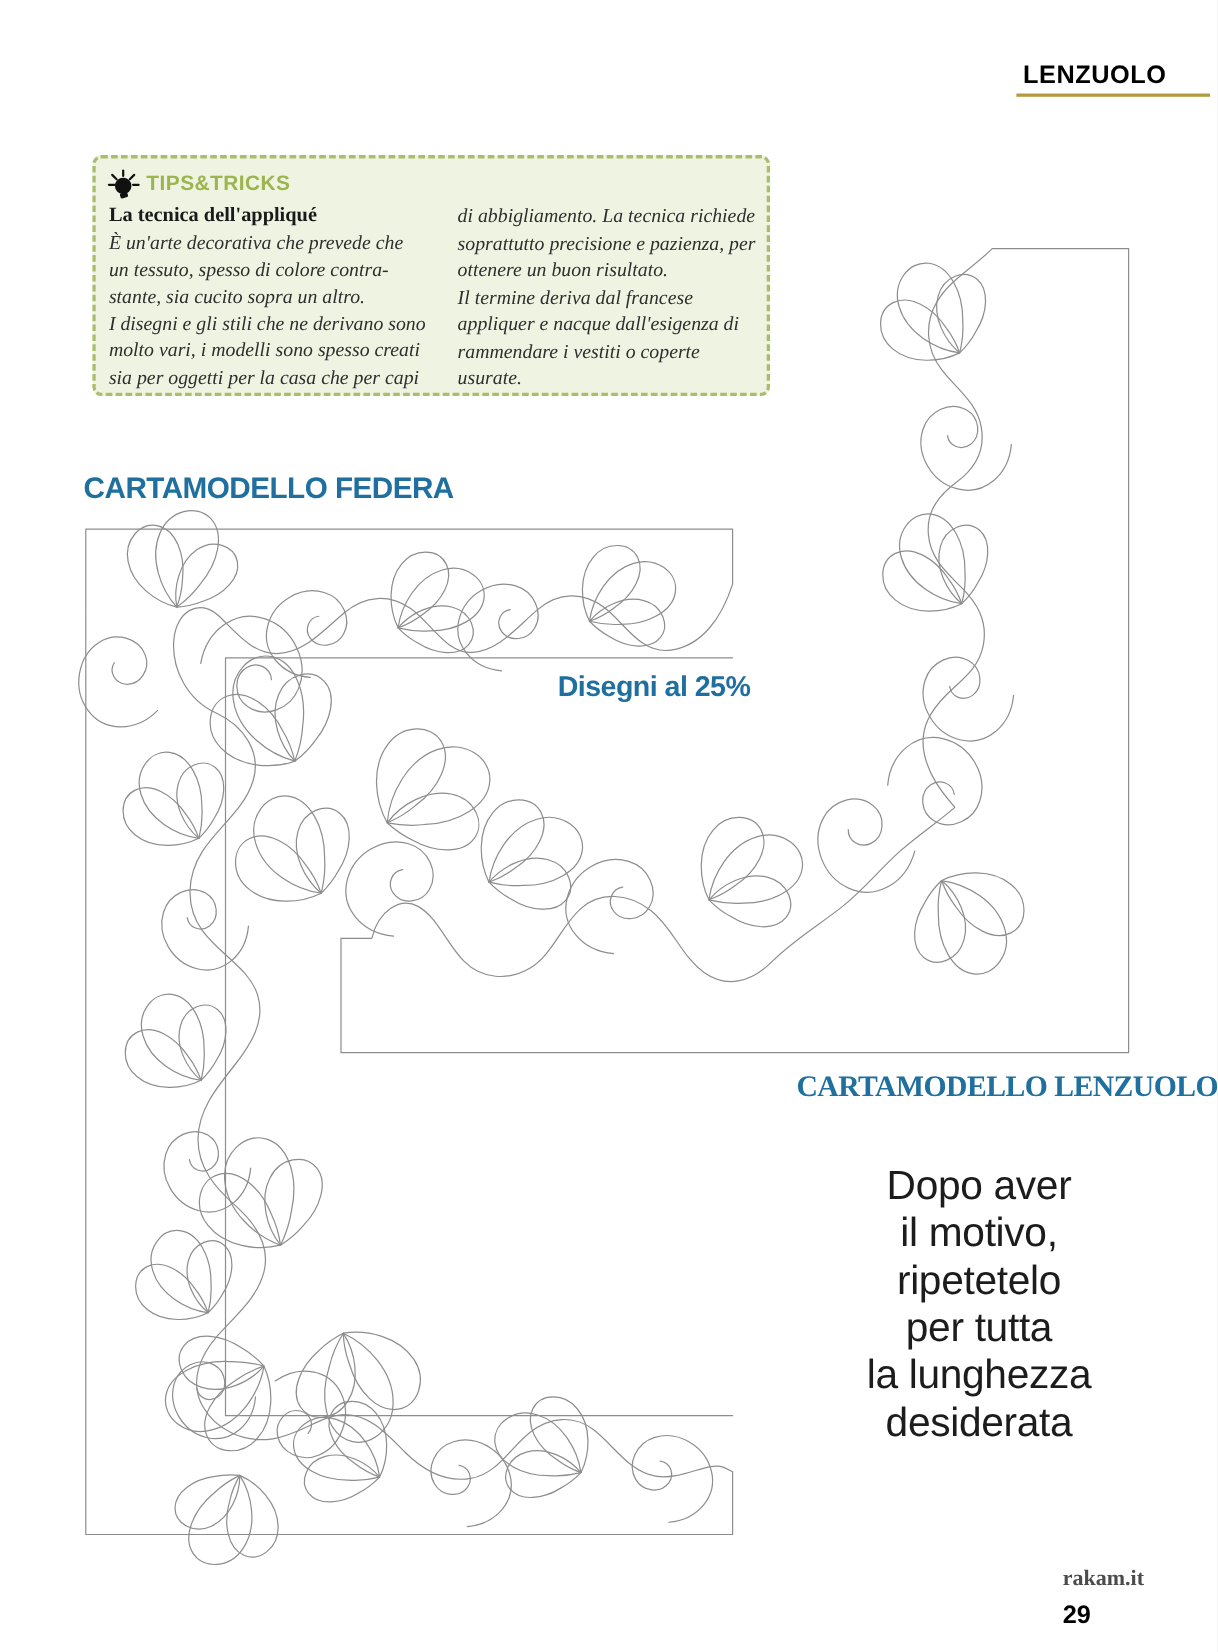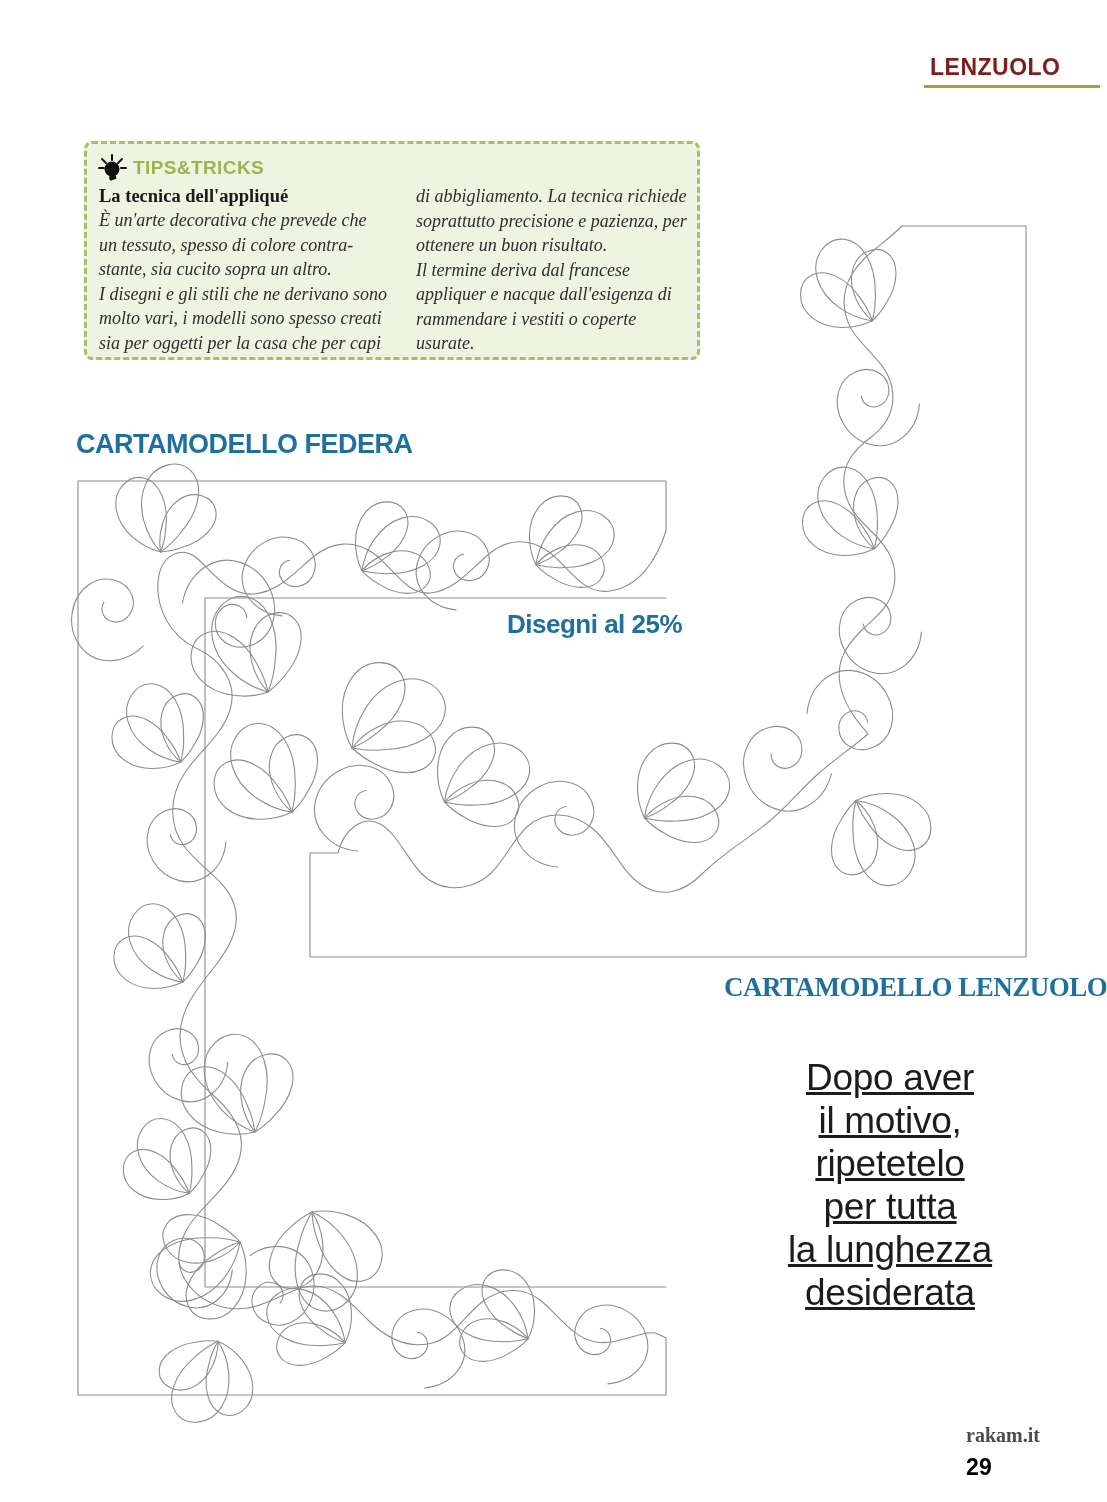--- a/index.html
+++ b/index.html
@@ -5,21 +5,21 @@
   html,body{margin:0;padding:0;background:#e8e8e8;}
   .page{
     position:relative;width:1107px;height:1502px;background:#ffffff;
     margin:0 auto;overflow:hidden;
     font-family:"Liberation Sans",sans-serif;
   }
   
   .section-header{
     position:absolute;left:924px;top:54px;width:170px;
     border-bottom:3px solid #b49c3e;padding:0 0 4px 6px;
-    color:#7f1d1d;font-weight:bold;font-size:23px;letter-spacing:.5px;
+    color:#000000;font-weight:bold;font-size:23px;letter-spacing:.5px;
   }
   
   .tips-box{
     position:absolute;left:84px;top:141px;width:616px;height:219px;
     background:#eff3e2;border:3px dashed #a9bd6a;border-radius:8px;
     box-sizing:border-box;
   }
   .tips-bulb{position:absolute;left:10px;top:8px;width:32px;height:32px;}
   .tips-title{
     position:absolute;left:46px;top:13px;
@@ -41,21 +41,21 @@
     position:absolute;color:#20709f;font-weight:bold;
     letter-spacing:-0.5px;white-space:nowrap;
   }
   .federa-title{left:76px;top:429px;font-size:27px;}
   .scale-note{left:507px;top:609px;font-size:26px;}
   .lenzuolo-title{left:724px;top:972px;font-size:27px;font-family:Liberation Serif, serif;}
   
   .note-block{
     position:absolute;left:680px;top:1056px;width:420px;
     text-align:center;color:#1c1c1c;
-    font-size:37px;line-height:43px;font-weight:normal;letter-spacing:-0.3px;text-decoration:underline;
+    font-size:37px;line-height:43px;font-weight:normal;letter-spacing:-0.3px;
   }
   
   .footer{
     position:absolute;right:67px;top:1424px;
     display:flex;align-items:baseline;gap:7px;flex-direction:column;
   }
   .footer .site{font-family:"Liberation Serif",serif;font-weight:bold;
     font-size:20px;color:#4c4c4c;}
   .footer .pagenum{font-size:23px;font-weight:bold;color:#000;}
   

